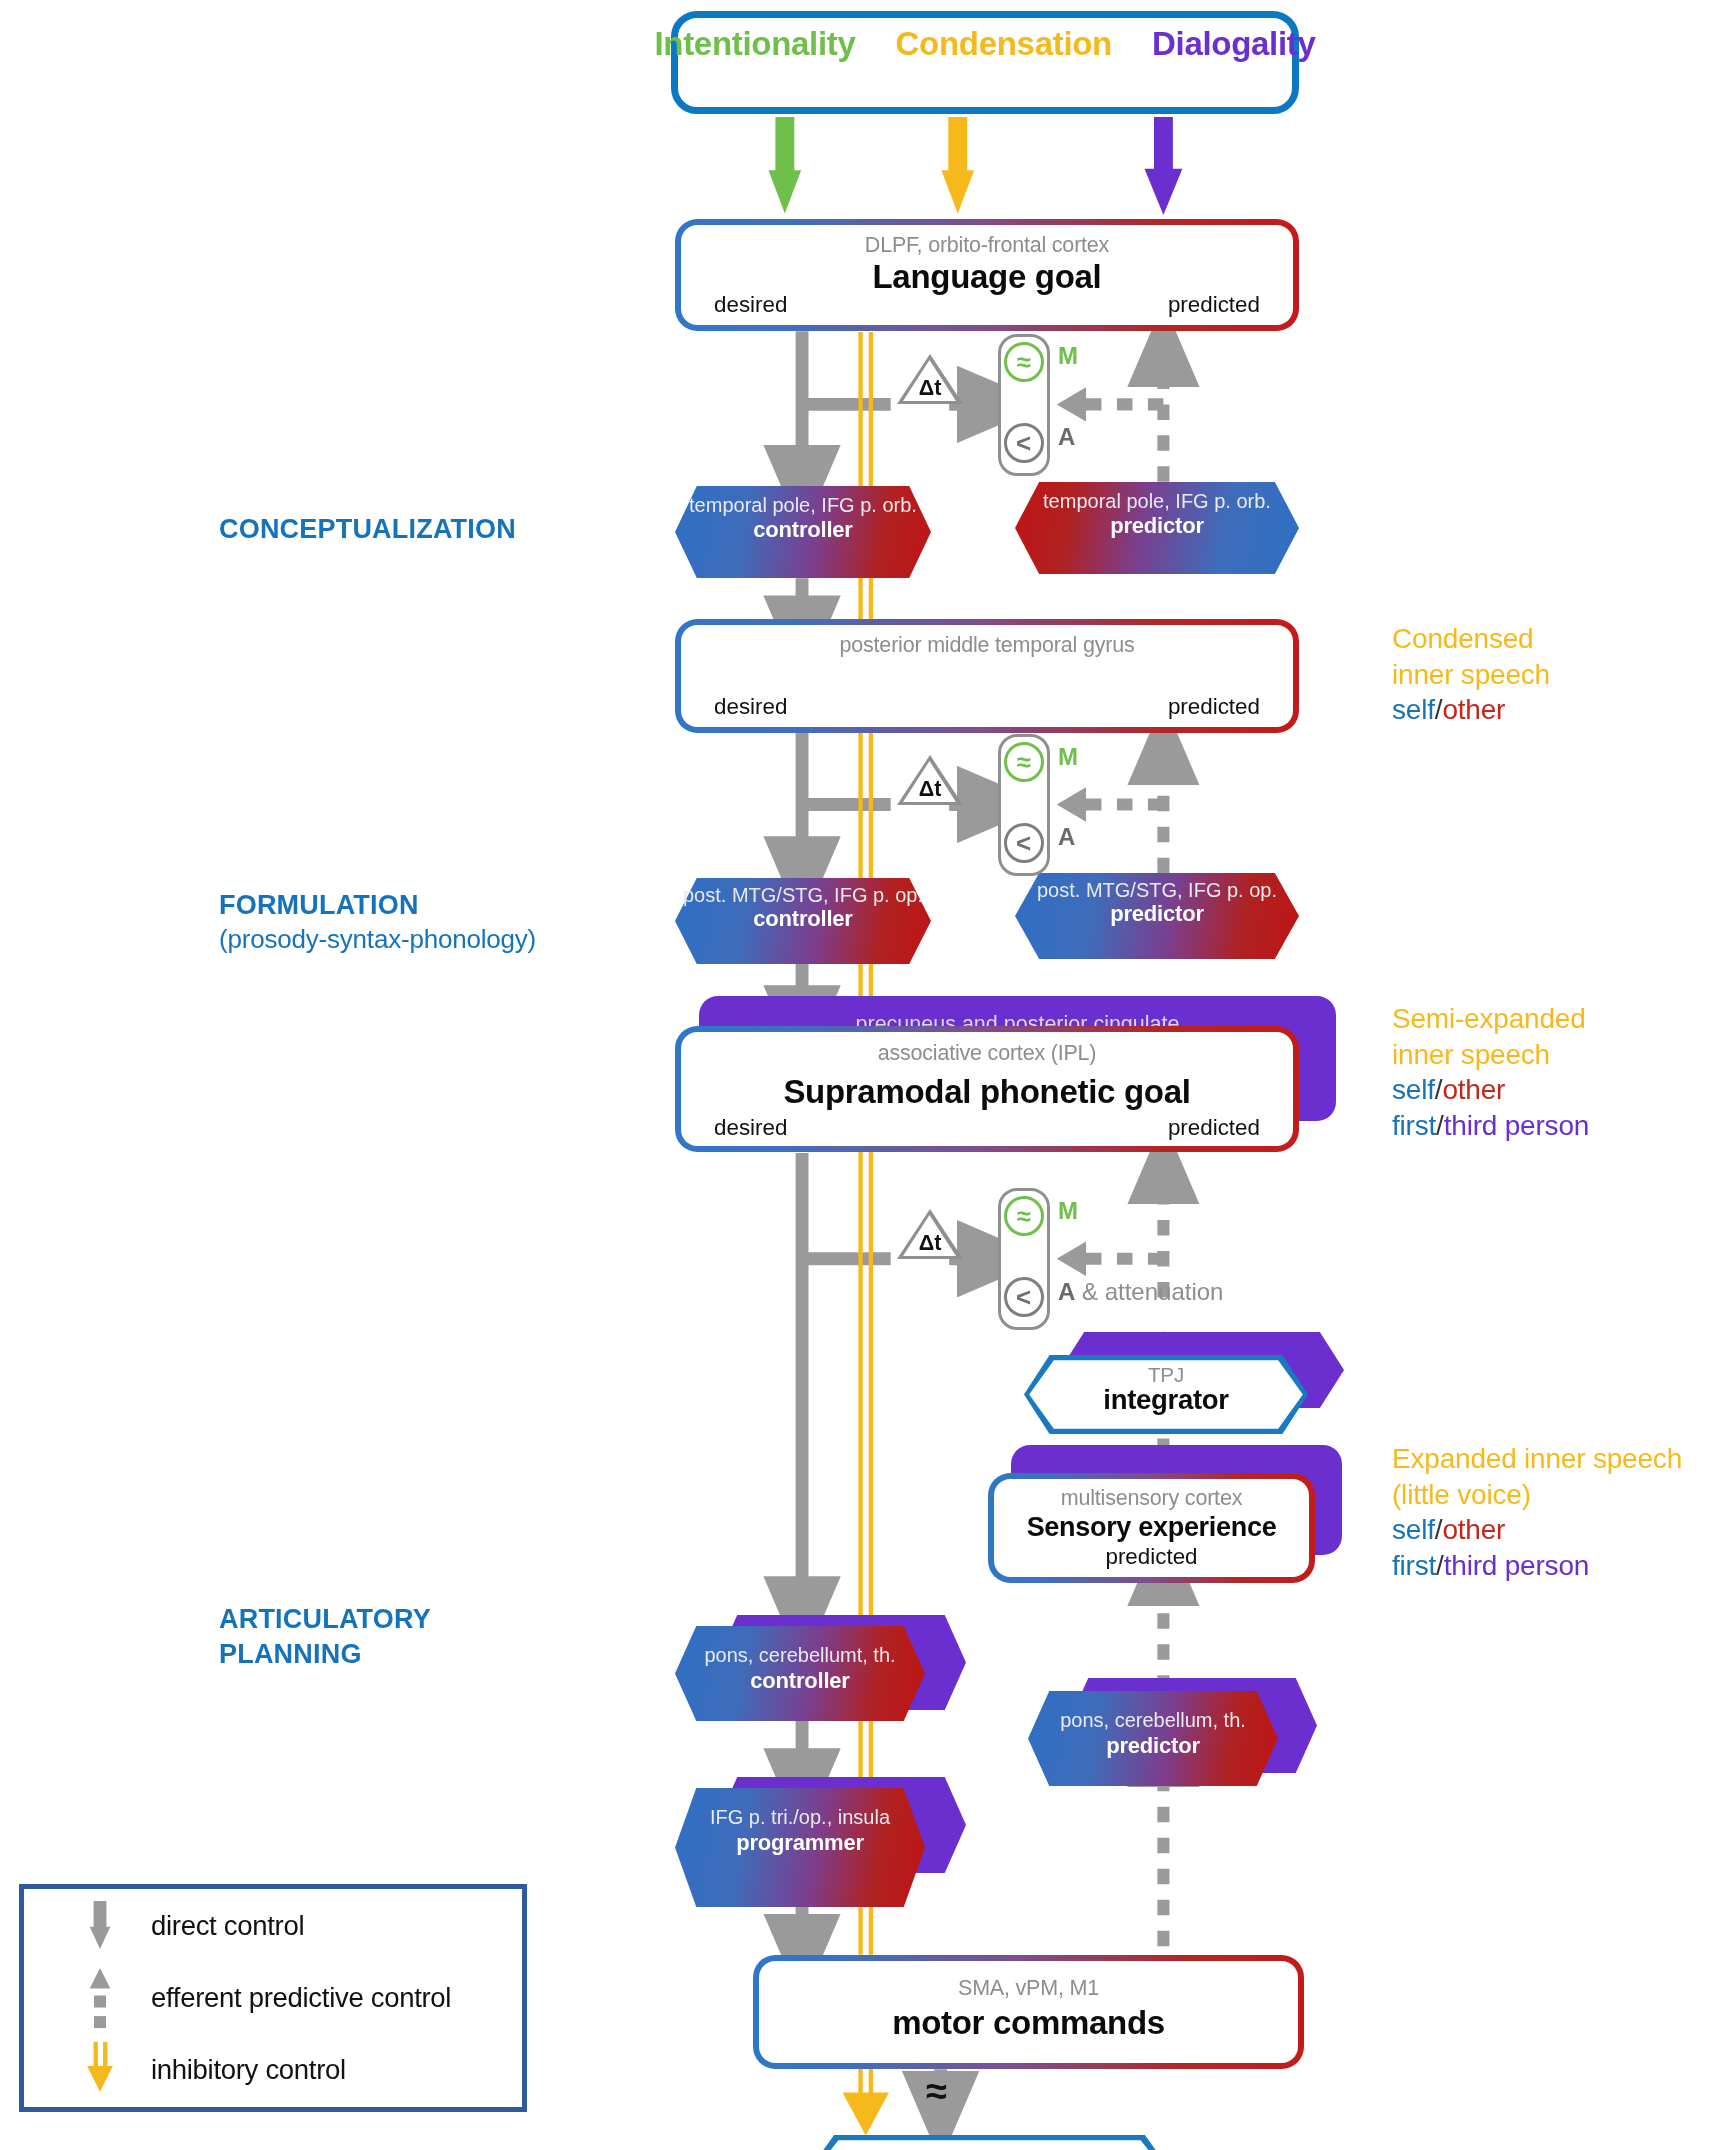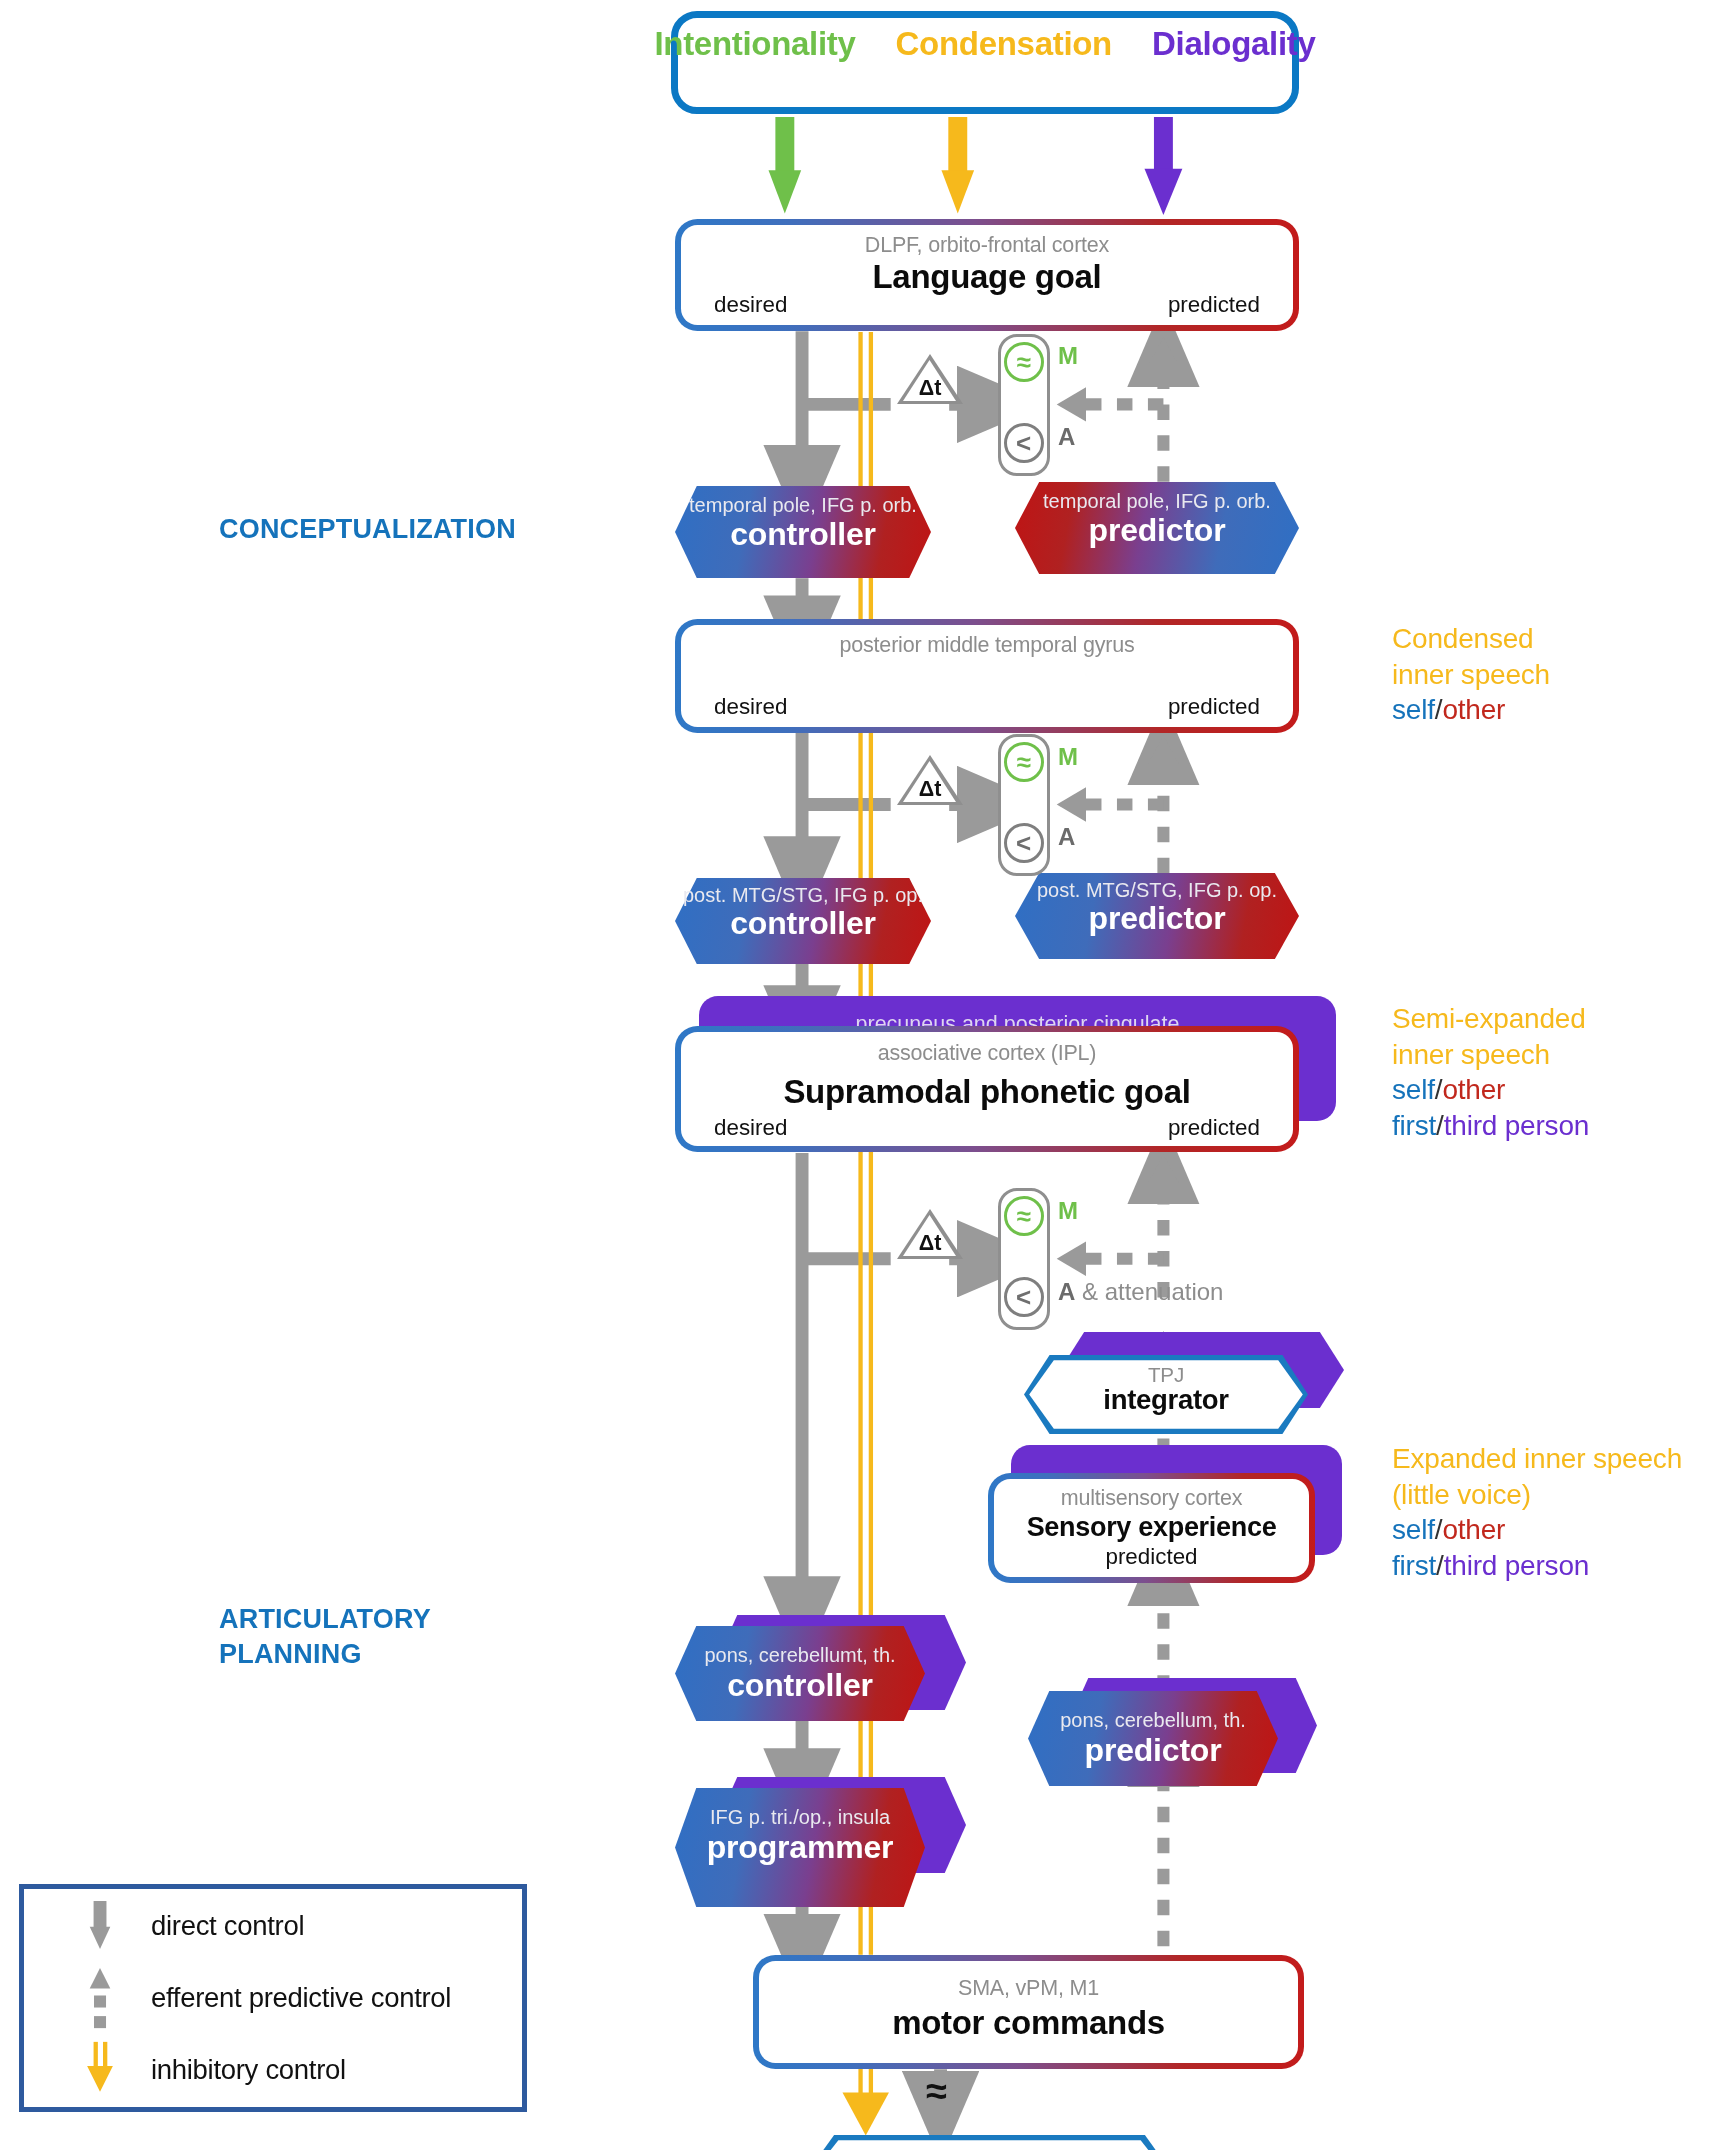--- a/index.html
+++ b/index.html
@@ -54,21 +54,21 @@
   }
   .hex.br { background:linear-gradient(100deg,#2f6fc4 0%, #3f6cba 28%, #7a3f8f 55%, #b02121 80%, #bf1414 100%); }
   .hex.rb { background:linear-gradient(100deg,#bf1414 0%, #b02121 20%, #7a3f8f 45%, #3f6cba 72%, #2f6fc4 100%); }
   .hexshadow {
     position:absolute; z-index:5;
     clip-path:polygon(8.5% 0%, 91.5% 0%, 100% 50%, 91.5% 100%, 8.5% 100%, 0% 50%);
     background:#6b2fcf;
   }
   .hextext { position:absolute; left:0; right:0; z-index:7; text-align:center; }
   .hex-region { color:#e9e9ef; font-size:20px; line-height:1.0; }
-  .hex-main { color:#ffffff; font-size:32px; font-weight:bold; line-height:1.05; letter-spacing:-0.2px; }
+  .hex-main { color:#ffffff; font-size:22px; font-weight:bold; line-height:1.05; letter-spacing:-0.2px; }
 
   
   .hexout { position:absolute; z-index:6; }
   .hexout .ring {
     position:absolute; left:0; top:0; width:100%; height:100%;
     background:#1a7ac0;
     clip-path:polygon(9% 0%, 91% 0%, 100% 50%, 91% 100%, 9% 100%, 0% 50%);
   }
   .hexout .inner {
     position:absolute; left:5.2px; top:5.2px; right:5.2px; bottom:5.2px;
@@ -395,20 +395,24 @@
     <div class="inner"></div>
     <div class="ht" style="top:10.3px;">
       <div style="font-size:27.5px; color:#111;">sensorimotor</div>
 
     </div>
   </div>
 
   <div class="stagelabel" style="left:219px; top:512px;">
     <div>CONCEPTUALIZATION</div>
   </div>
+  <div class="stagelabel" style="left:219px; top:888px;">
+    <div>FORMULATION</div>
+    <div class="sub">(prosody-syntax-phonology)</div>
+  </div>
   <div class="stagelabel" style="left:219px; top:1602px;">
     <div>ARTICULATORY</div>
     <div>PLANNING</div>
   </div>
 
   <div class="annot" style="left:1392px; top:621px;">
     <div><span class="y">Condensed</span></div>
     <div><span class="y">inner speech</span></div>
     <div><span class="blue">self</span><span class="sep">/</span><span class="red">other</span></div>
   </div>

